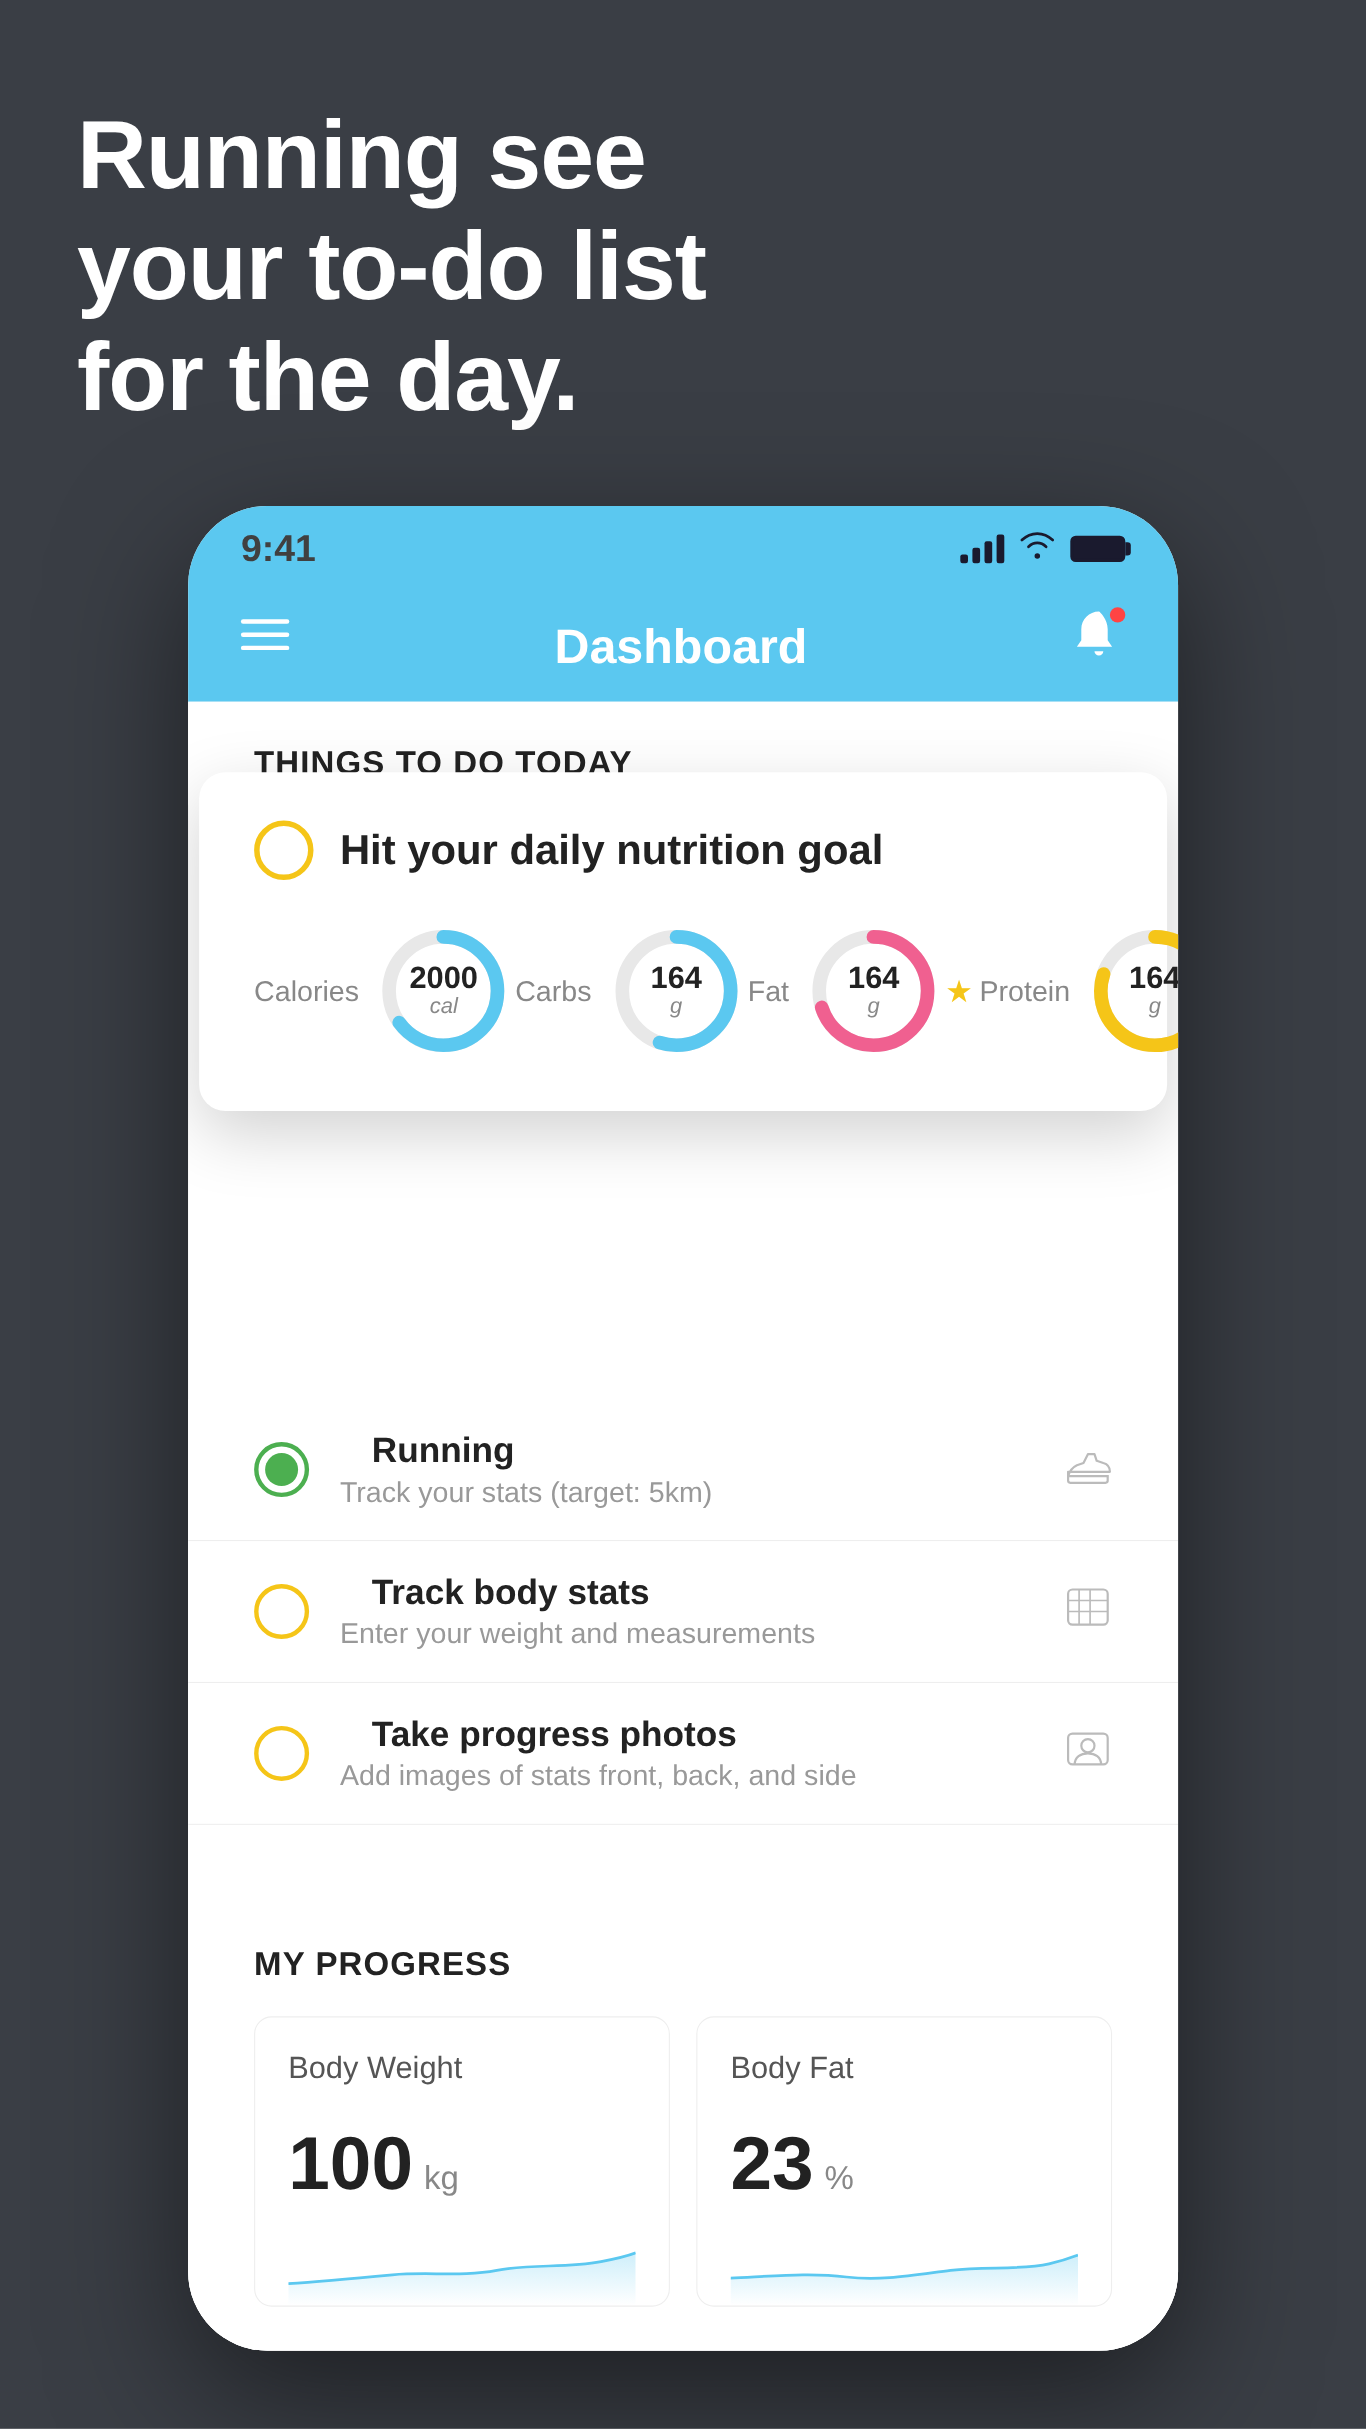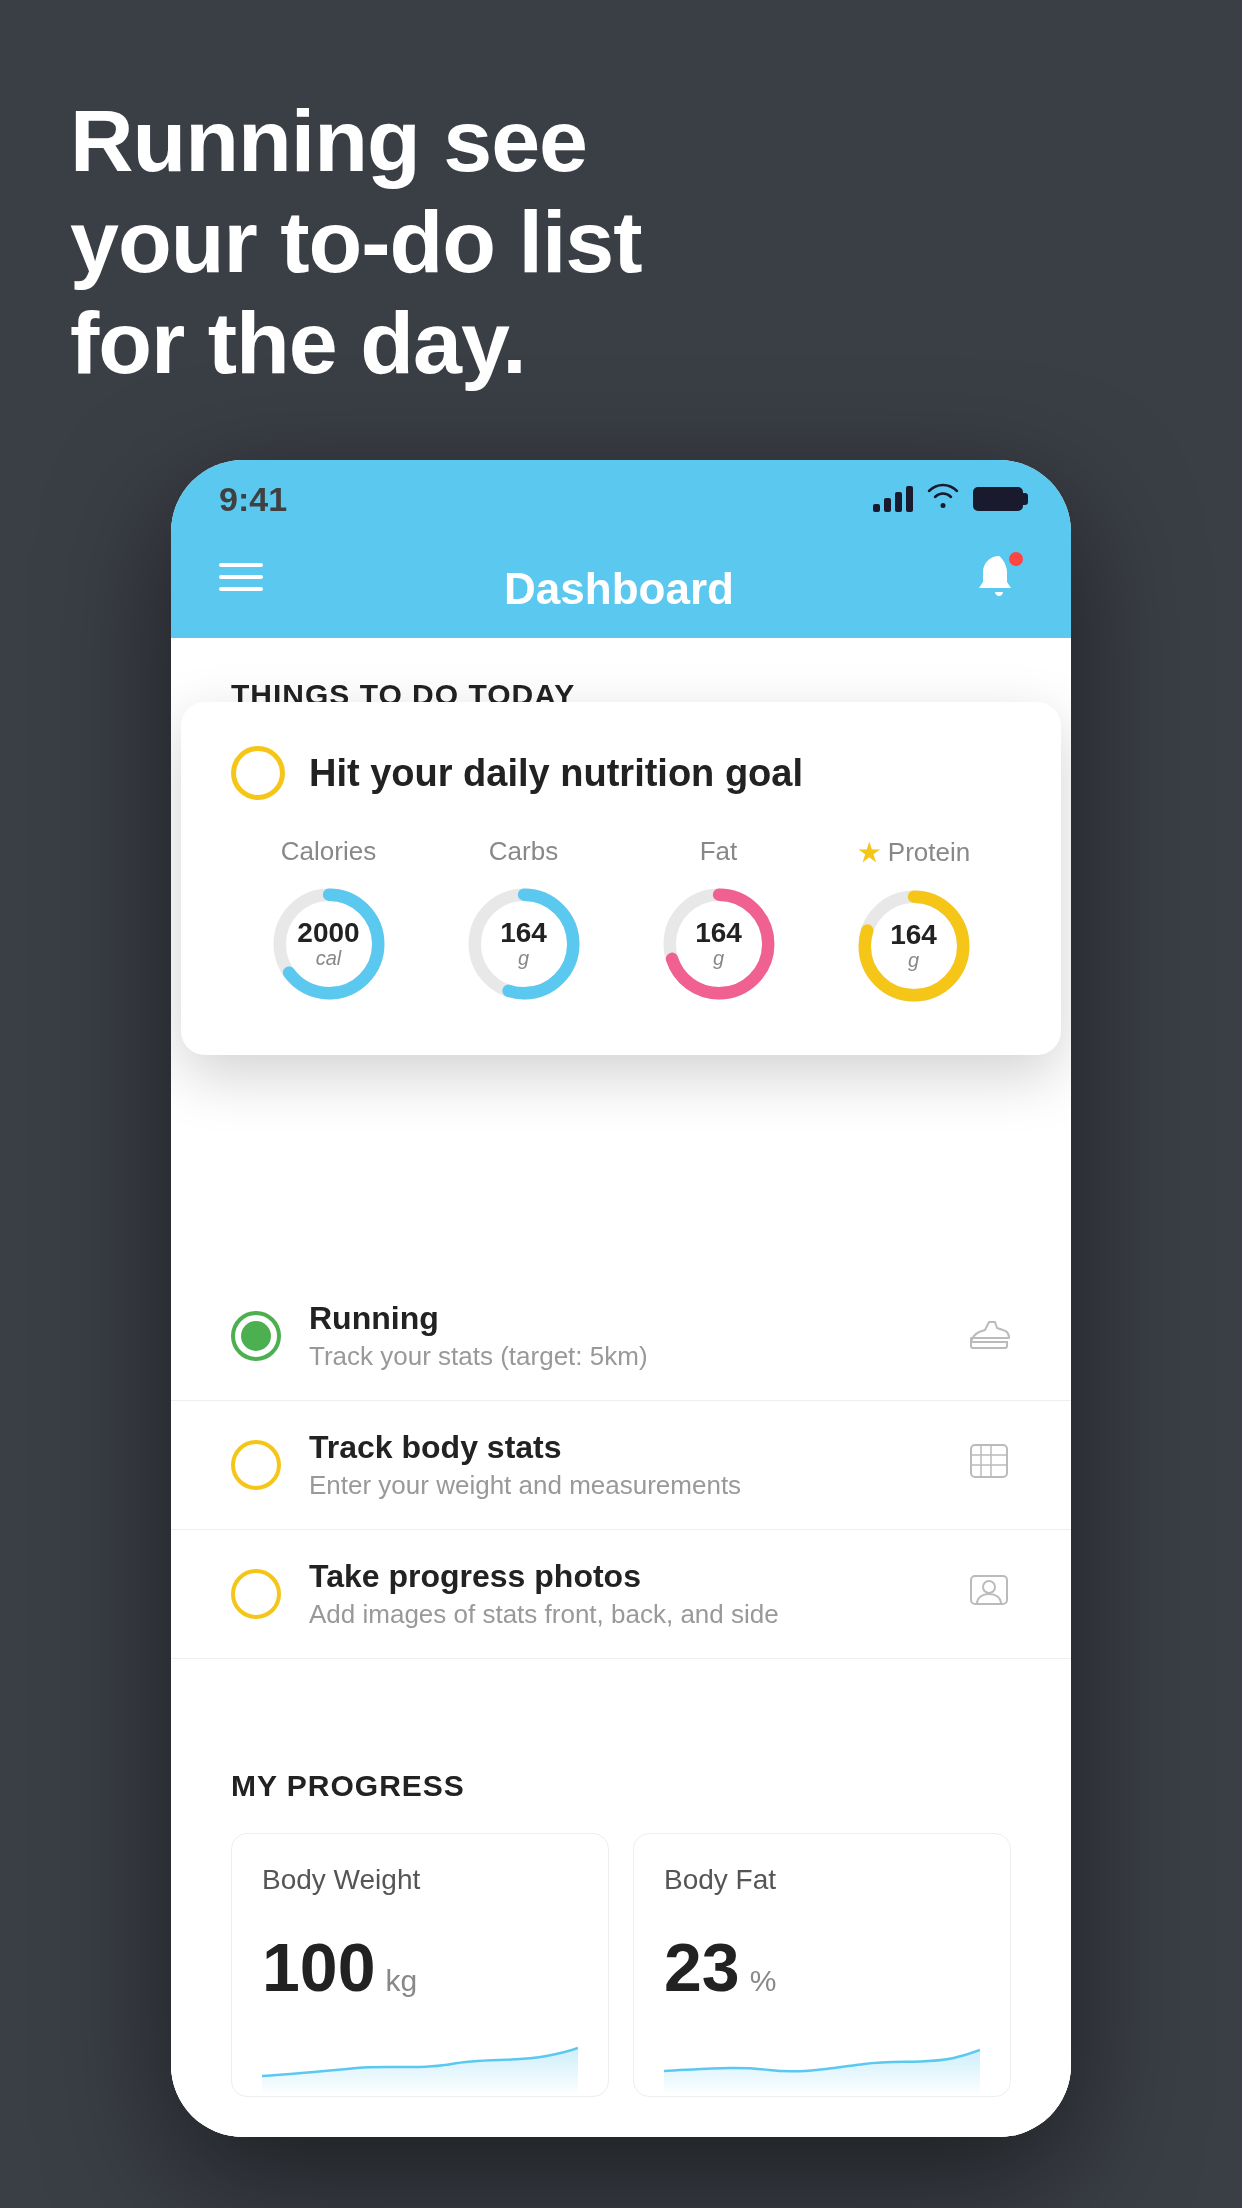--- a/index.html
+++ b/index.html
@@ -188,21 +188,21 @@
       color: #222;
     }
 
     .nutrition-grid {
       display: flex;
       justify-content: space-around;
       align-items: flex-start;
     }
     .nutrition-item {
       display: flex;
-      flex-direction: column;
+      flex-direction: row;
       align-items: center;
       gap: 12px;
     }
     .nutrition-label {
       font-size: 26px;
       color: #888;
     }
     .nutrition-label.star-label {
       display: flex;
       align-items: center;
@@ -277,20 +277,21 @@
       border: 4px solid #f5c518;
       flex-shrink: 0;
     }
     .todo-text {
       flex: 1;
     }
     .todo-main {
       font-size: 32px;
       font-weight: 600;
       color: #222;
+      margin-left: 29px;
     }
     .todo-sub {
       font-size: 26px;
       color: #999;
       margin-top: 4px;
     }
     .todo-icon {
       font-size: 36px;
       color: #bbb;
     }

